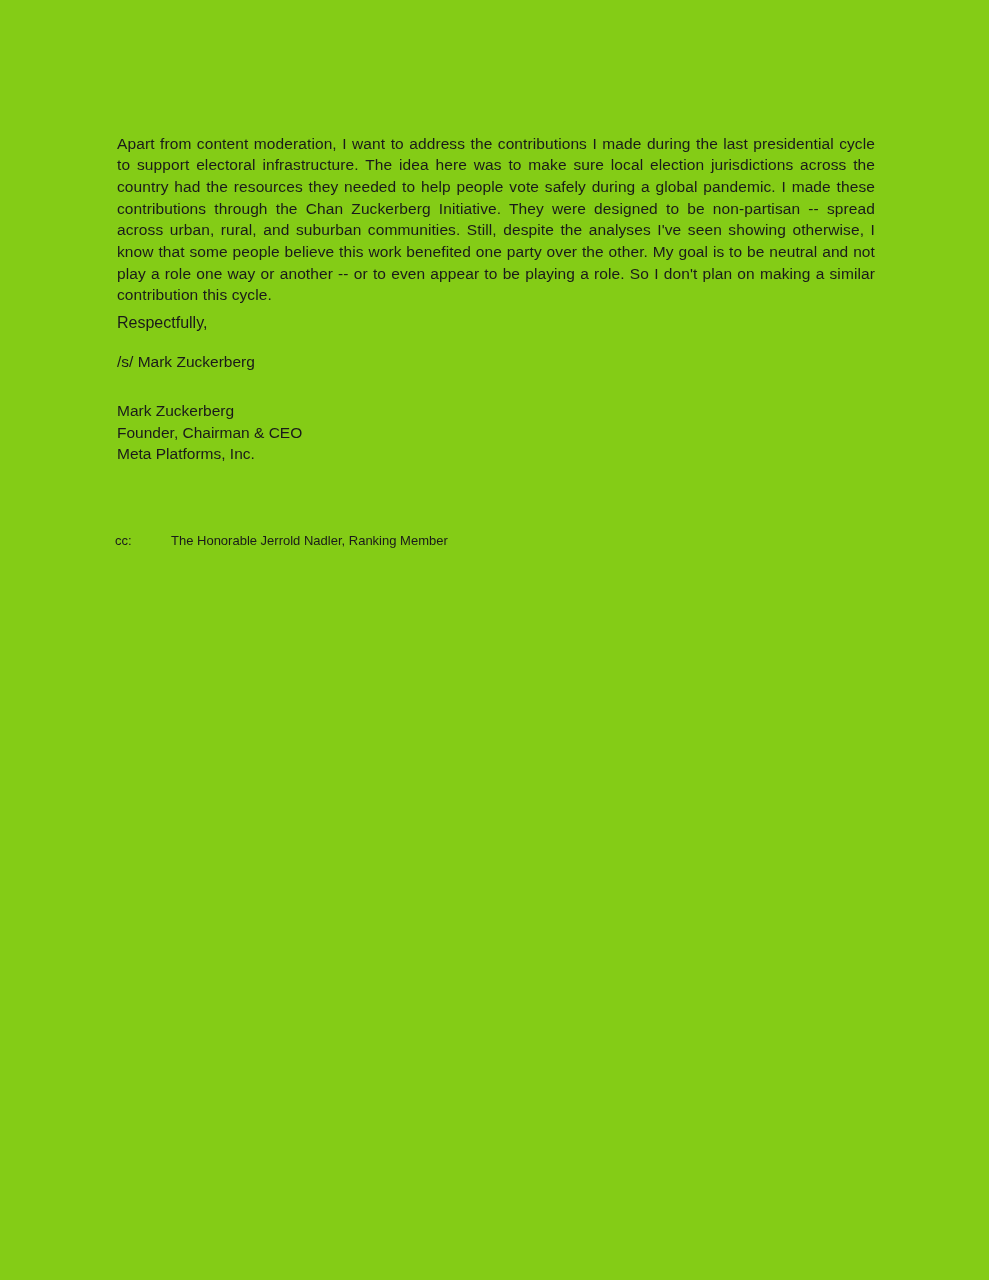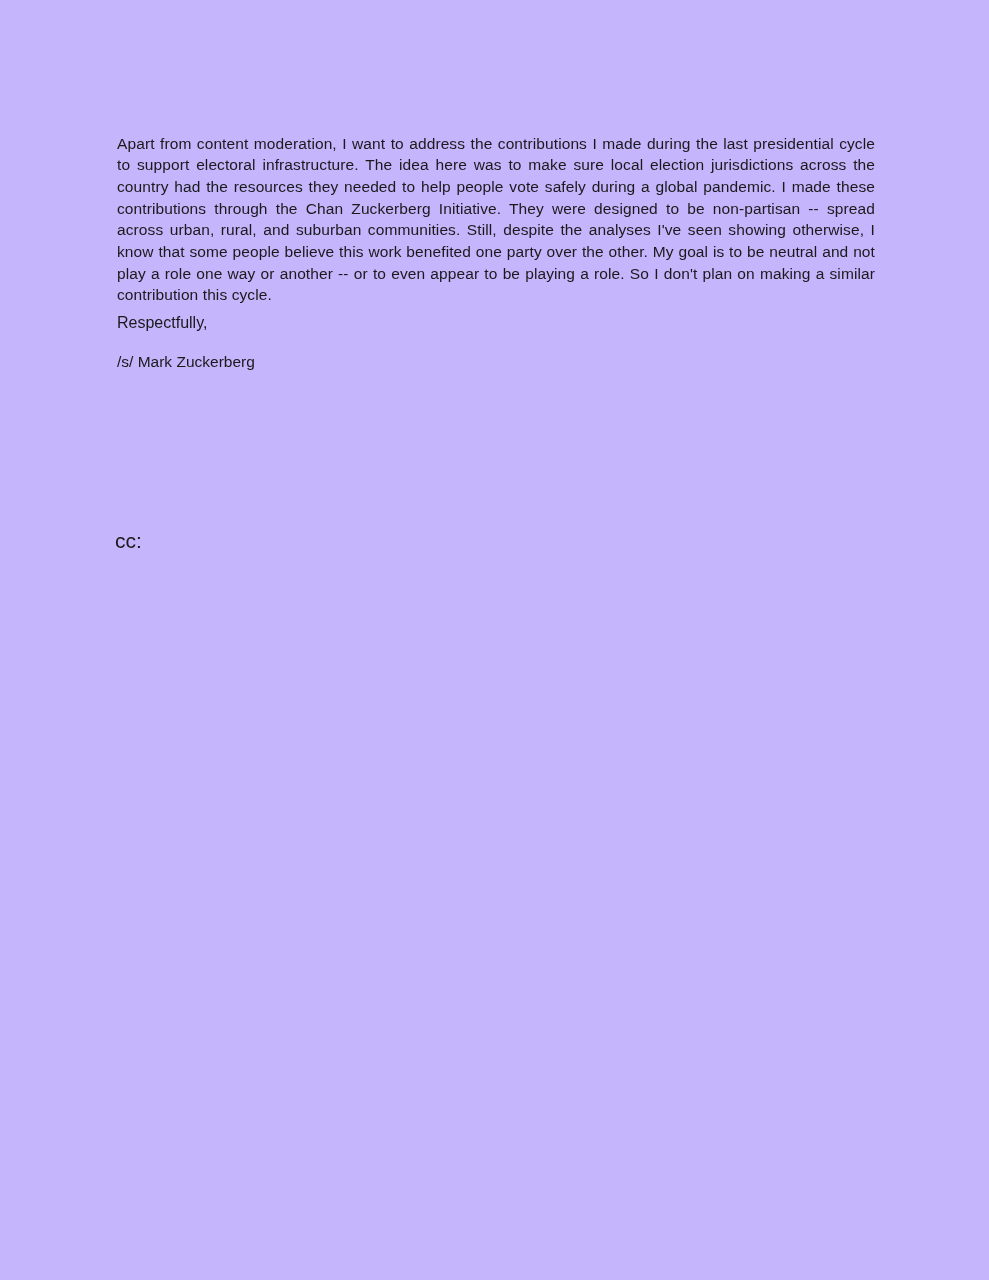--- a/index.html
+++ b/index.html
@@ -4,21 +4,21 @@
 <style>
   html, body {
     margin: 0;
     padding: 0;
     background: #ffffff;
   }
   .page {
     position: relative;
     width: 989px;
     height: 1280px;
-    background: #c4b5fd;
+    background: #84cc16;
     font-family: "Liberation Sans", "DejaVu Sans", sans-serif;
     color: #1a1a1a;
     overflow: hidden;
   }
   .letter-body {
     position: absolute;
     left: 117px;
     top: 117px;
     width: 758px;
     font-size: 15.5px;
@@ -45,38 +45,44 @@
     position: absolute;
     left: 117px;
     top: 400px;
     font-size: 15.5px;
     line-height: 21.7px;
   }
   .cc-row {
     position: absolute;
     left: 115px;
     top: 530px;
-    font-size: 21px;
+    font-size: 13px;
     line-height: 21.7px;
     display: flex;
   }
   .cc-label {
     display: inline-block;
     width: 56px;
   }
 </style>
 </head>
 <body>
 
 <div class="page">
 
   <p class="letter-body">Apart from content moderation, I want to address the contributions I made during the last presidential cycle to support electoral infrastructure. The idea here was to make sure local election jurisdictions across the country had the resources they needed to help people vote safely during a global pandemic. I made these contributions through the Chan Zuckerberg Initiative. They were designed to be non-partisan -- spread across urban, rural, and suburban communities. Still, despite the analyses I've seen showing otherwise, I know that some people believe this work benefited one party over the other. My goal is to be neutral and not play a role one way or another -- or to even appear to be playing a role. So I don't plan on making a similar contribution this cycle.</p>
 
   <div class="closing">Respectfully,</div>
 
   <div class="signature-line">/s/ Mark Zuckerberg</div>
 
+  <div class="signer-block">
+    <div>Mark Zuckerberg</div>
+    <div>Founder, Chairman &amp; CEO</div>
+    <div>Meta Platforms, Inc.</div>
+  </div>
 
   <div class="cc-row">
     <span class="cc-label">cc:</span>
+    <span>The Honorable Jerrold Nadler, Ranking Member</span>
   </div>
 
 </div>
 
 </body></html>

